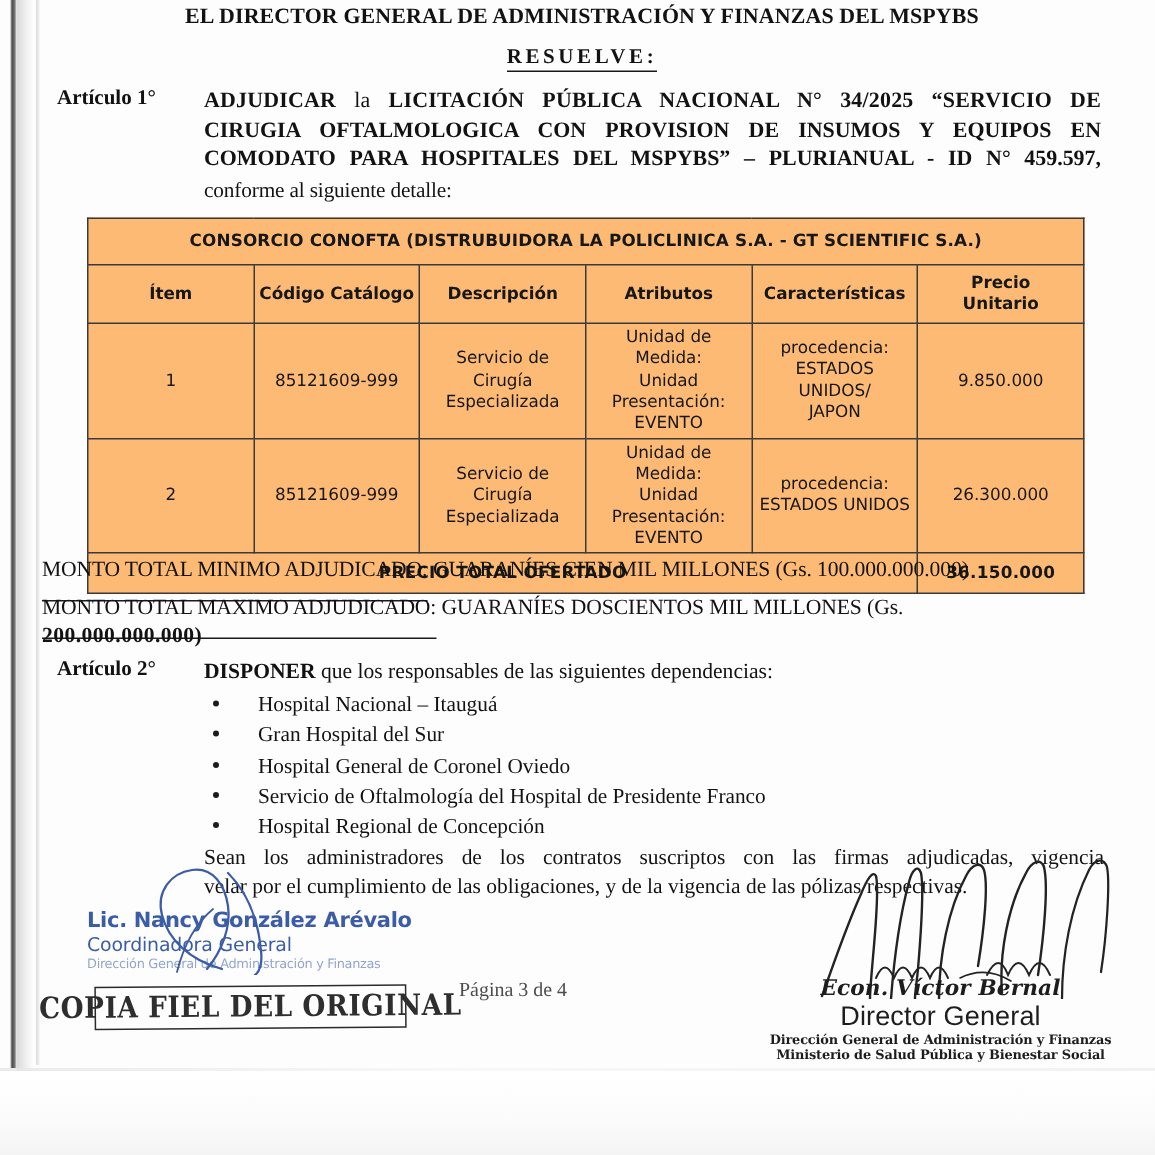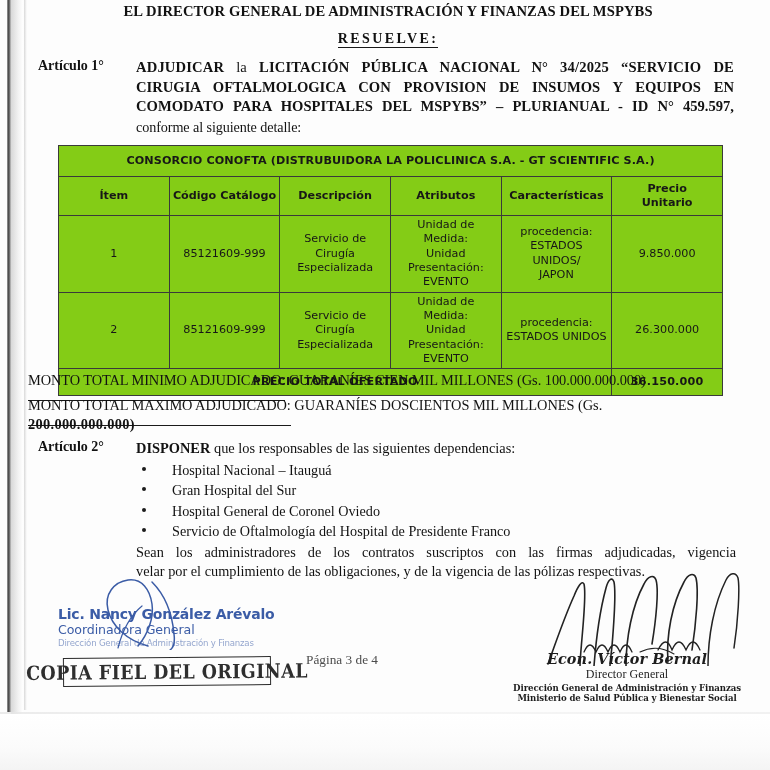--- a/index.html
+++ b/index.html
@@ -145,21 +145,21 @@
 
   
   #offer-table {
     position: absolute;
     left: 58px;
     top: 145px;
     width: 665px;
     border-collapse: collapse;
     font-family: "DejaVu Sans", "Liberation Sans", sans-serif;
     table-layout: fixed;
-    background: #84cc16;
+    background: #fdba74;
   }
   #offer-table td, #offer-table th {
     border: 1px solid #3a3a3a;
     padding: 2px 3px;
     font-size: 11.2px;
     text-align: center;
     vertical-align: middle;
     line-height: 1.28;
     color: #171717;
   }
@@ -328,22 +328,22 @@
   }
   #sig-right .name {
     font-family: "DejaVu Serif", "Liberation Serif", serif;
     font-style: italic;
     font-weight: bold;
     font-size: 14.4px;
     white-space: nowrap;
     letter-spacing: .1px;
   }
   #sig-right .role {
-    font-family: Liberation Serif, serif;
-    font-size: 12px;
+    font-family: Liberation Sans, sans-serif;
+    font-size: 18px;
     margin-top: 0px;
     letter-spacing: .1px;
   }
   #sig-right .dept1 {
     font-family: "DejaVu Serif", "Liberation Serif", serif;
     font-weight: bold;
     font-size: 8.6px;
     margin-top: 1px;
     letter-spacing: -.1px;
     filter: blur(.2px);
@@ -467,20 +467,21 @@
     <div class="article-label">Artículo 2°</div>
     <div class="article-body">
       <div class="disposer-lead">
         <span class="caps-bold">DISPONER</span><span> que los responsables de las siguientes dependencias:</span>
       </div>
       <ul class="dep-list">
         <li><span class="bullet"></span><span>Hospital Nacional – Itauguá</span></li>
         <li><span class="bullet"></span><span>Gran Hospital del Sur</span></li>
         <li><span class="bullet"></span><span>Hospital General de Coronel Oviedo</span></li>
         <li><span class="bullet"></span><span>Servicio de Oftalmología del Hospital de Presidente Franco</span></li>
+        <li><span class="bullet"></span><span>Hospital Regional de Concepción</span></li>
       </ul>
       <div class="closing-par">
         <span class="l1">Sean los administradores de los contratos suscriptos con las firmas adjudicadas, vigencia</span>
         <span>velar por el cumplimiento de las obligaciones, y de la vigencia de las pólizas respectivas.</span>
       </div>
     </div>
   </div>
 
   <div id="page-number">Página 3 de 4</div>
 

